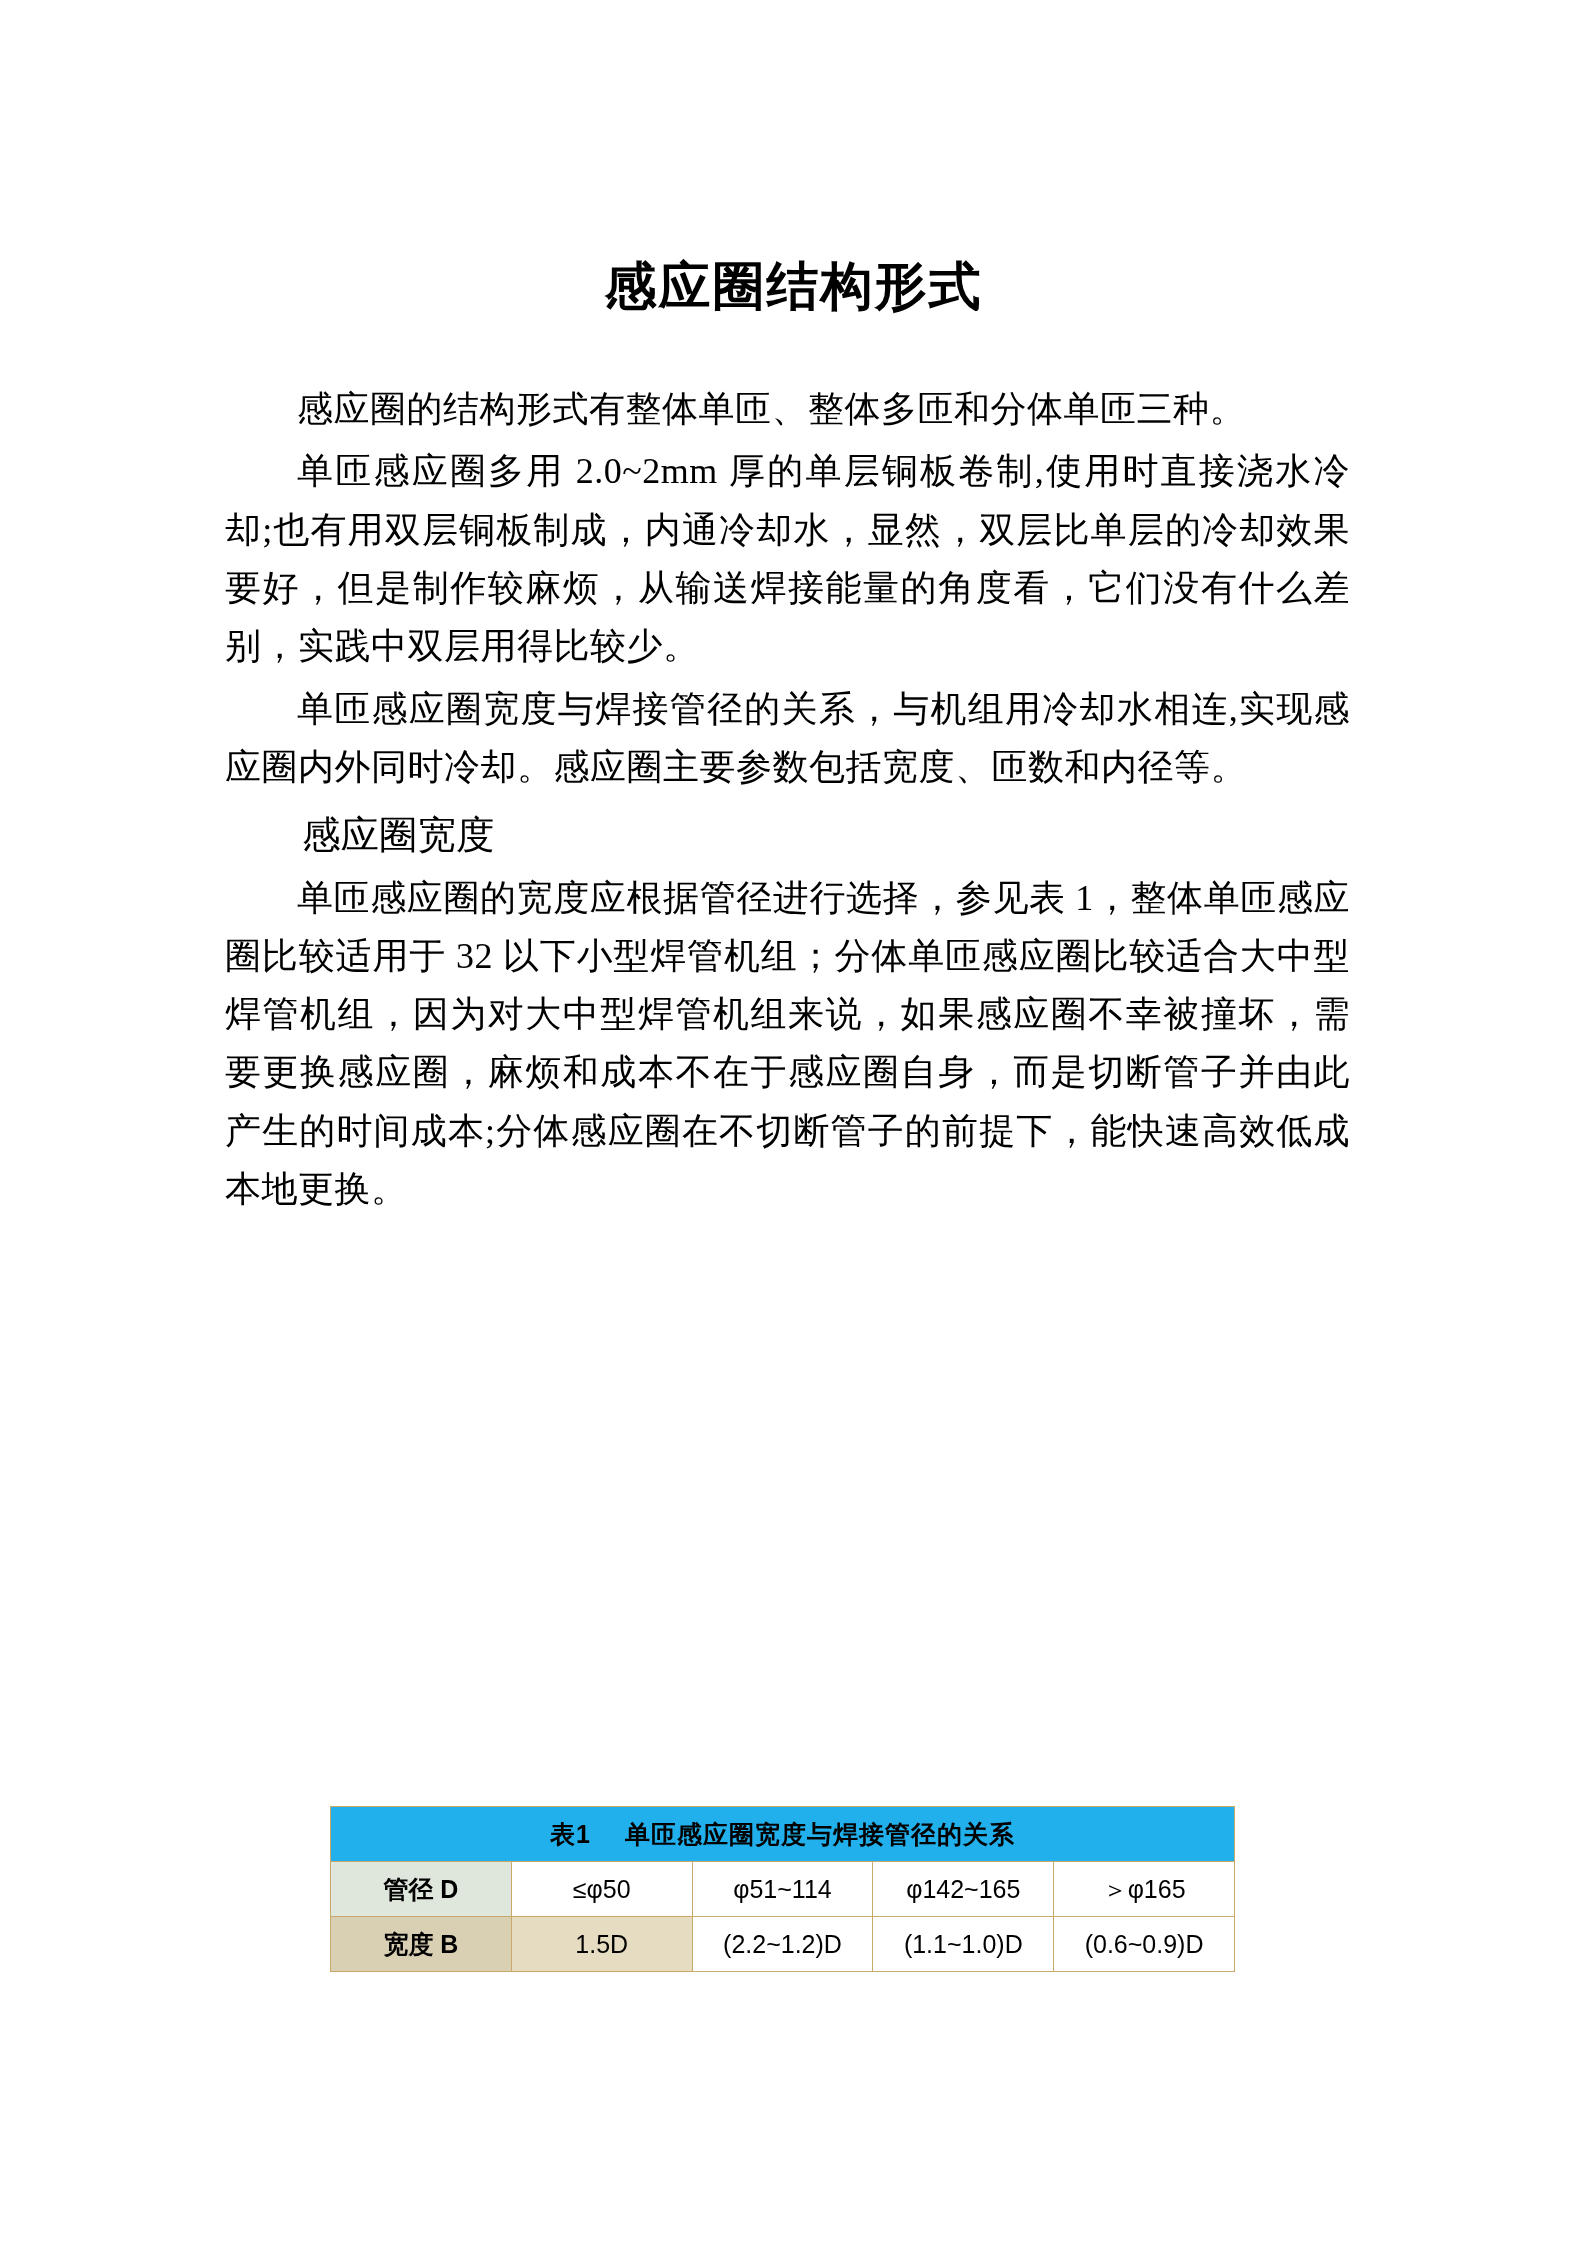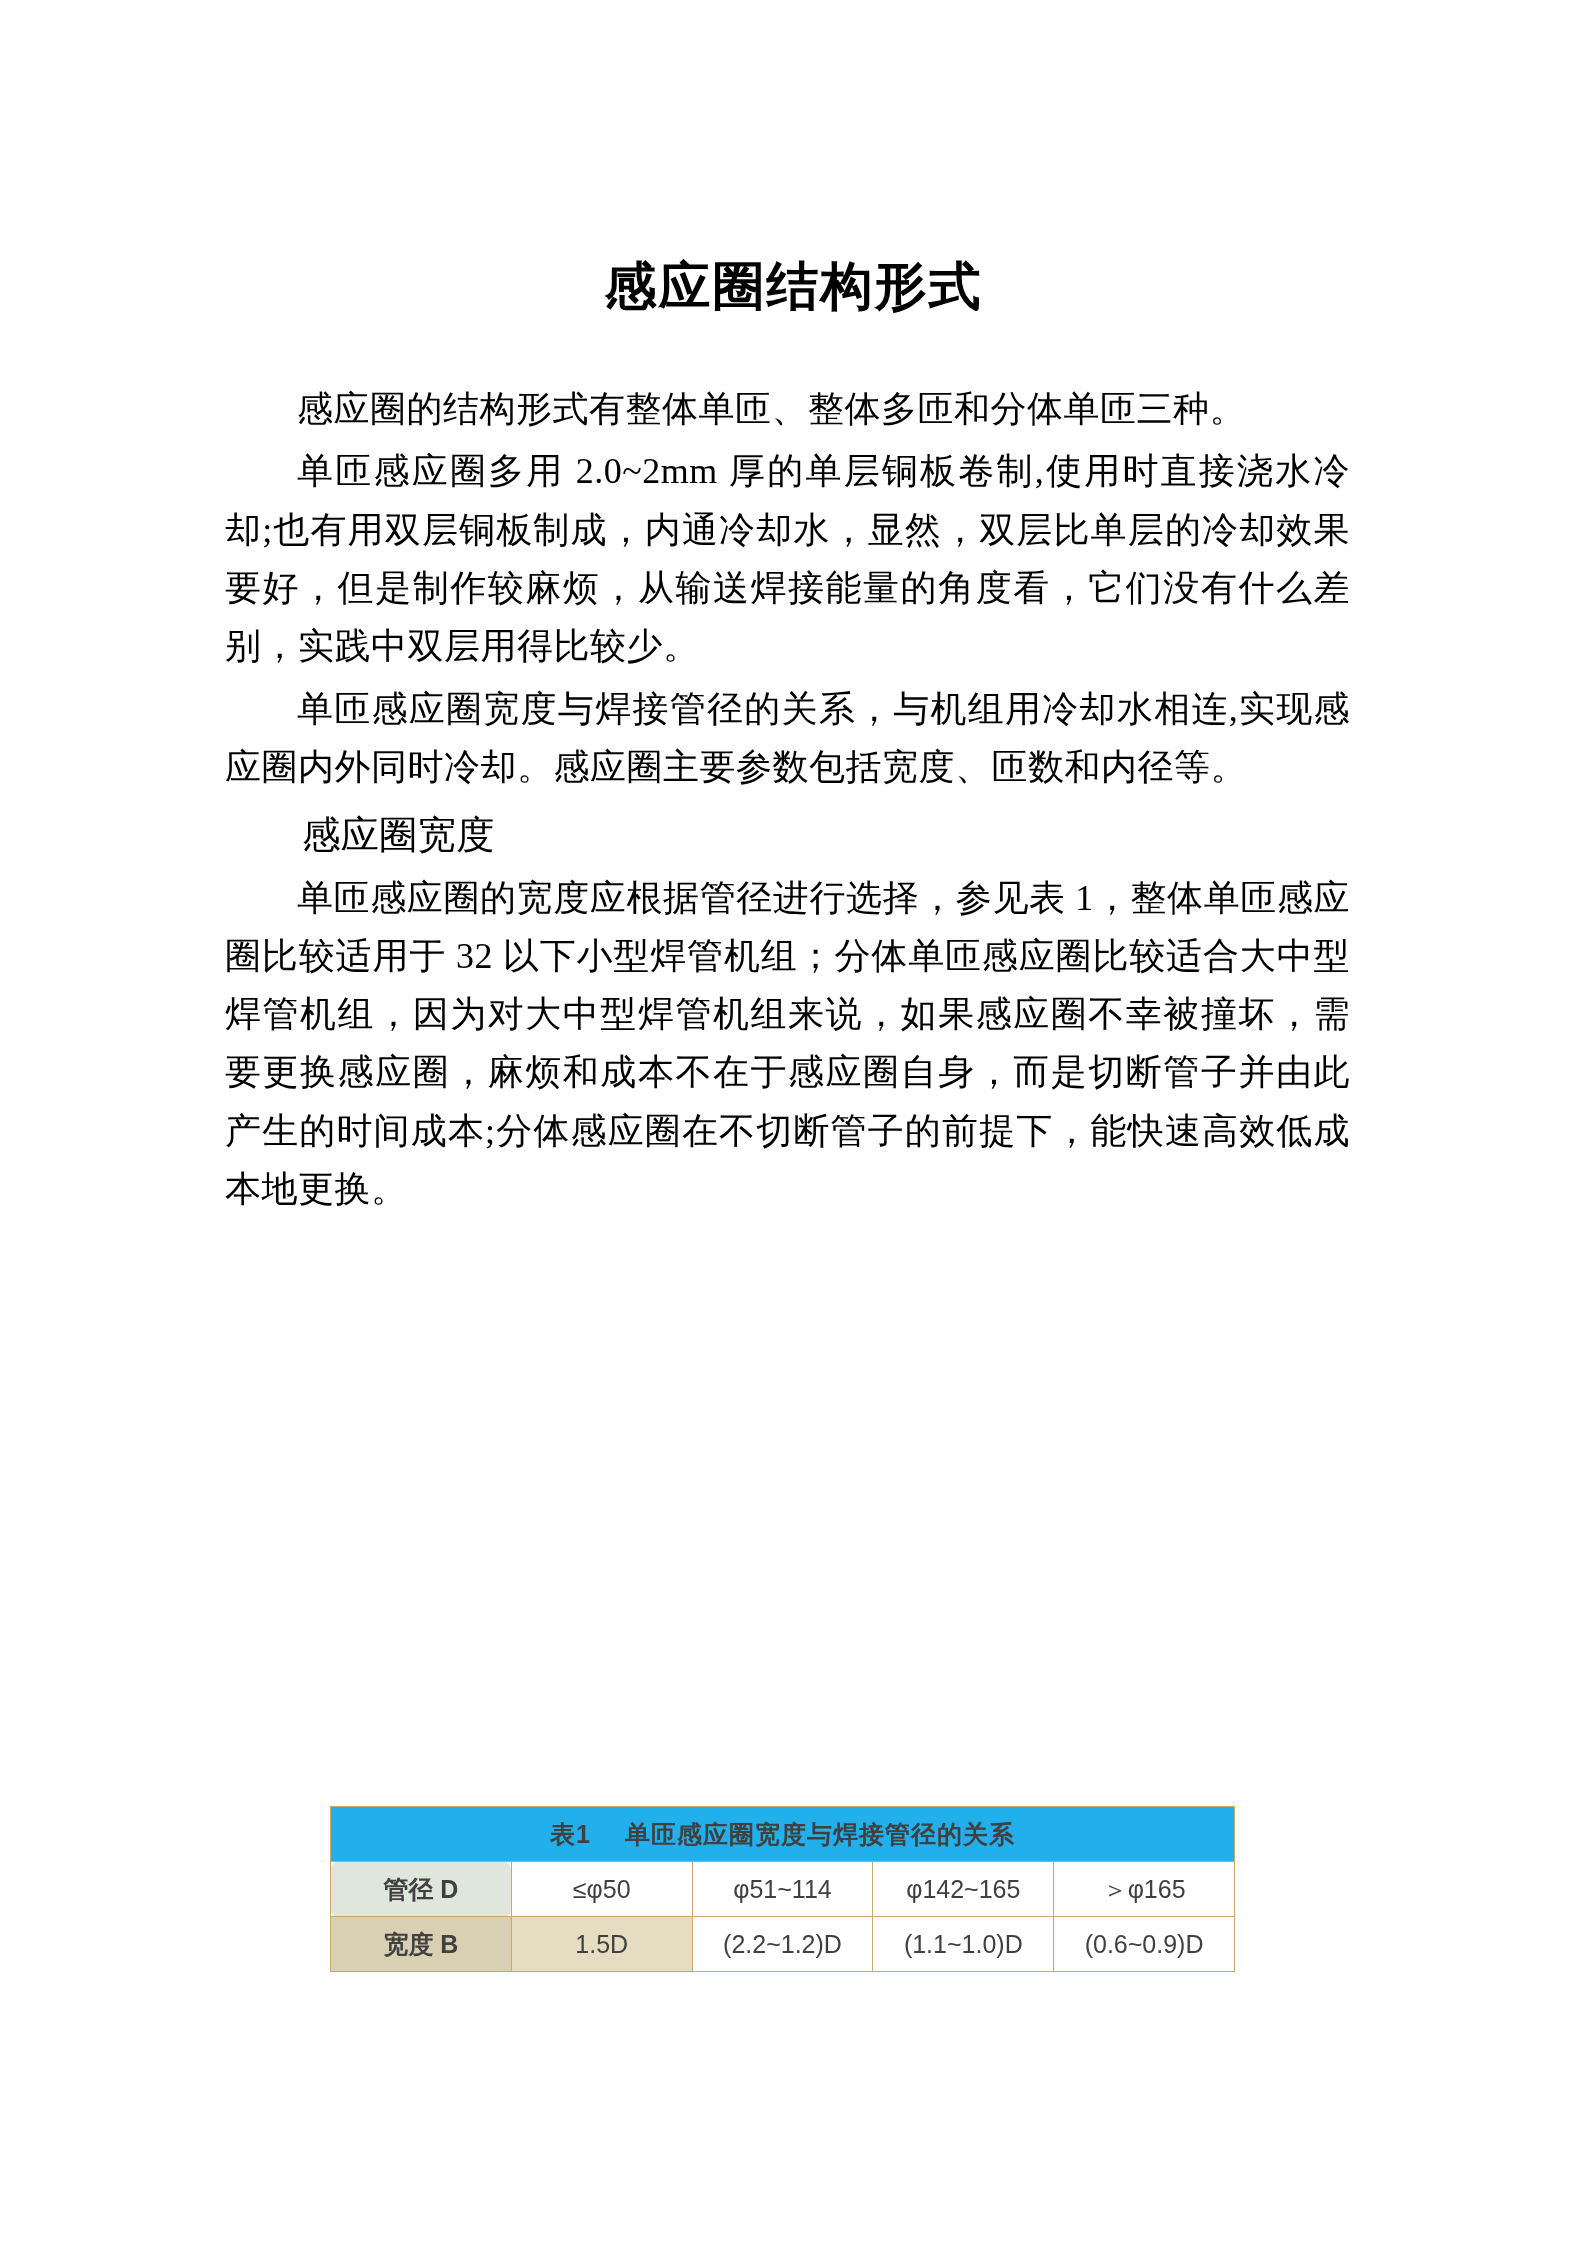--- a/index.html
+++ b/index.html
@@ -68,36 +68,35 @@
     table-layout: fixed;
     font-family: "Liberation Sans", sans-serif;
   }
   table.t1 td {
     border: 1px solid #c8a96a;
     text-align: center;
     vertical-align: middle;
     font-size: 25px;
     height: 54px;
     padding: 0 4px;
-    color: #404040;
+    color: #000000;
   }
   td.caption {
     background: #22b0ec;
     color: #ffffff;
     font-weight: bold;
     font-size: 27px;
     letter-spacing: 1px;
     height: 58px;
     border: 1px solid #22b0ec;
   }
   td.rowhead-1 {
     background: #dfe7dc;
     font-weight: bold;
     font-size: 27px;
-    border-radius: 7px;
   }
   td.rowhead-2 {
     background: #d9d0b4;
     font-weight: bold;
     font-size: 27px;
   }
   td.cell-light {
     background: #ffffff;
   }
   td.cell-tan {

